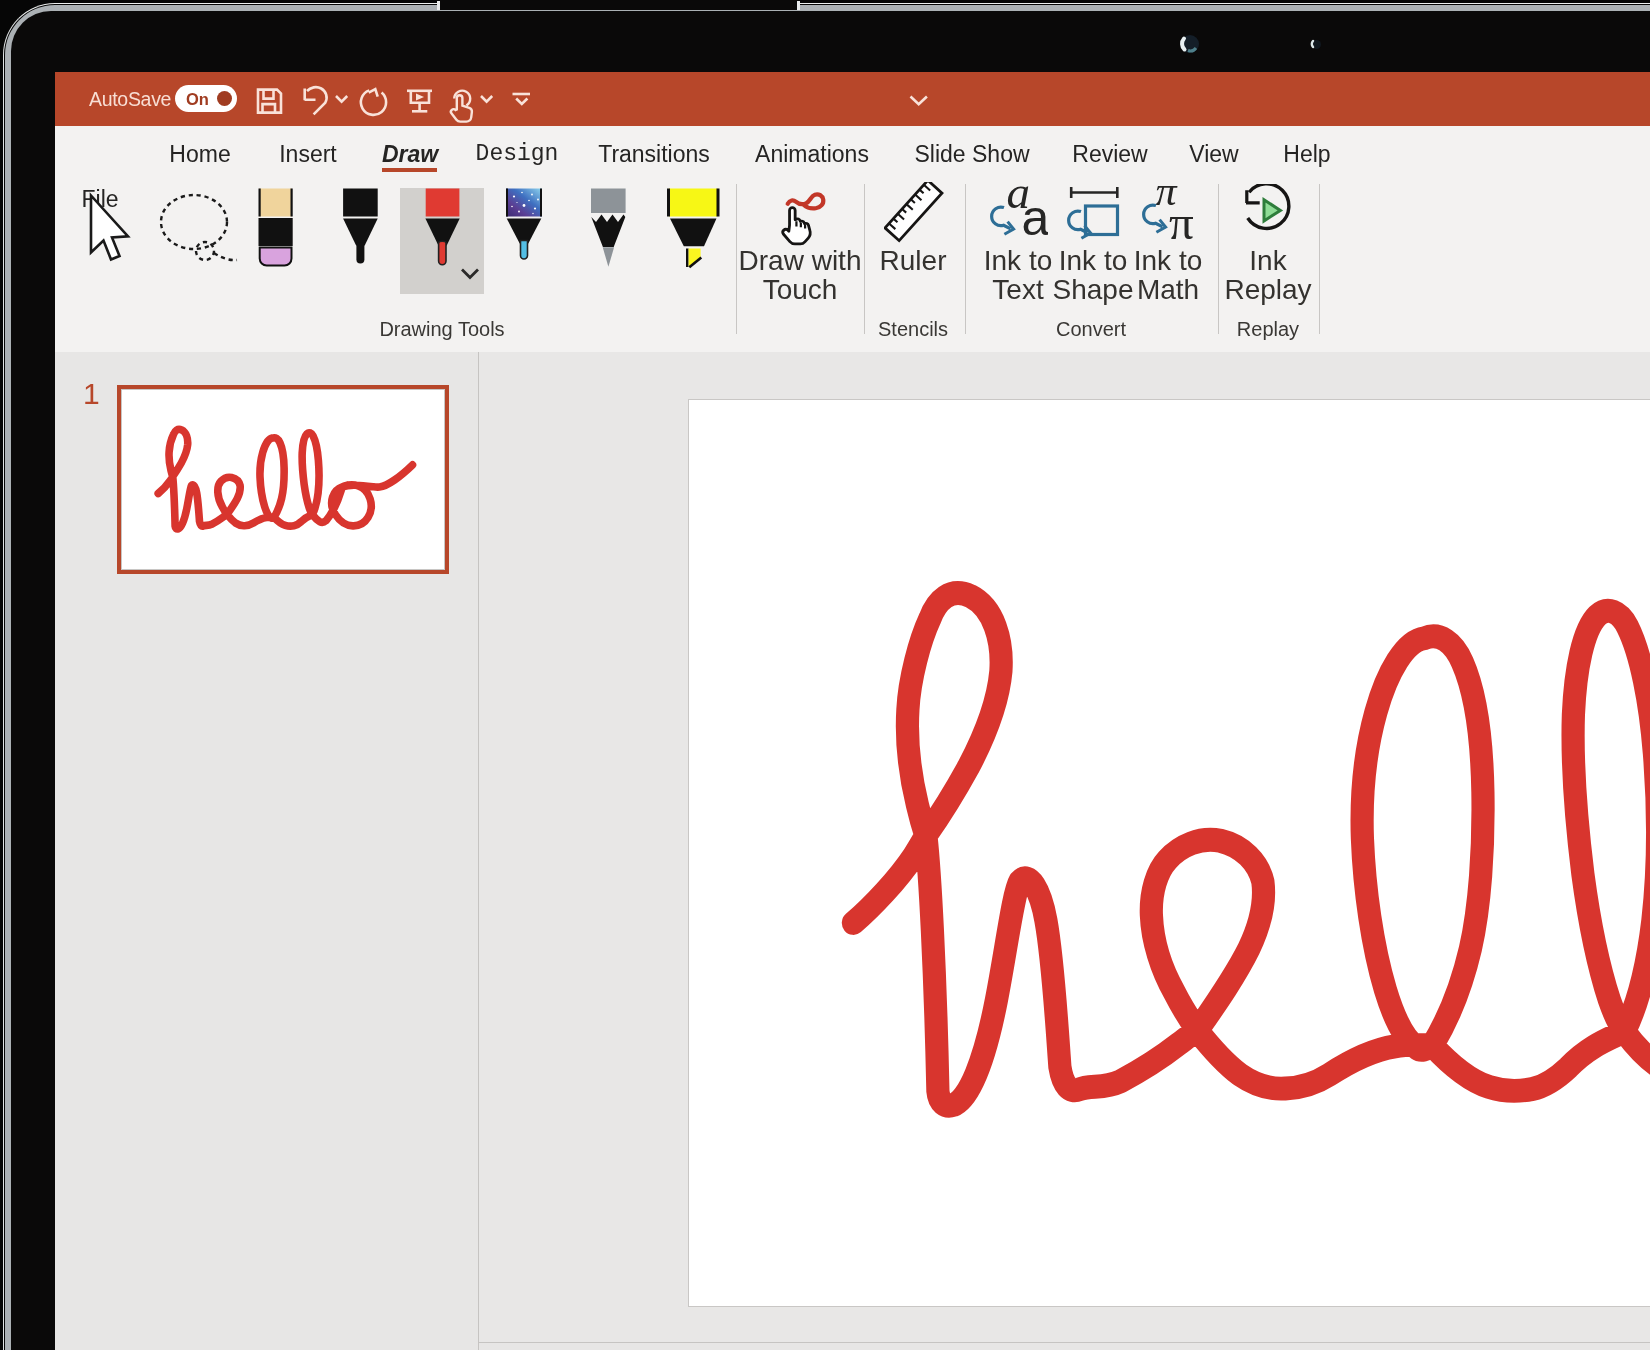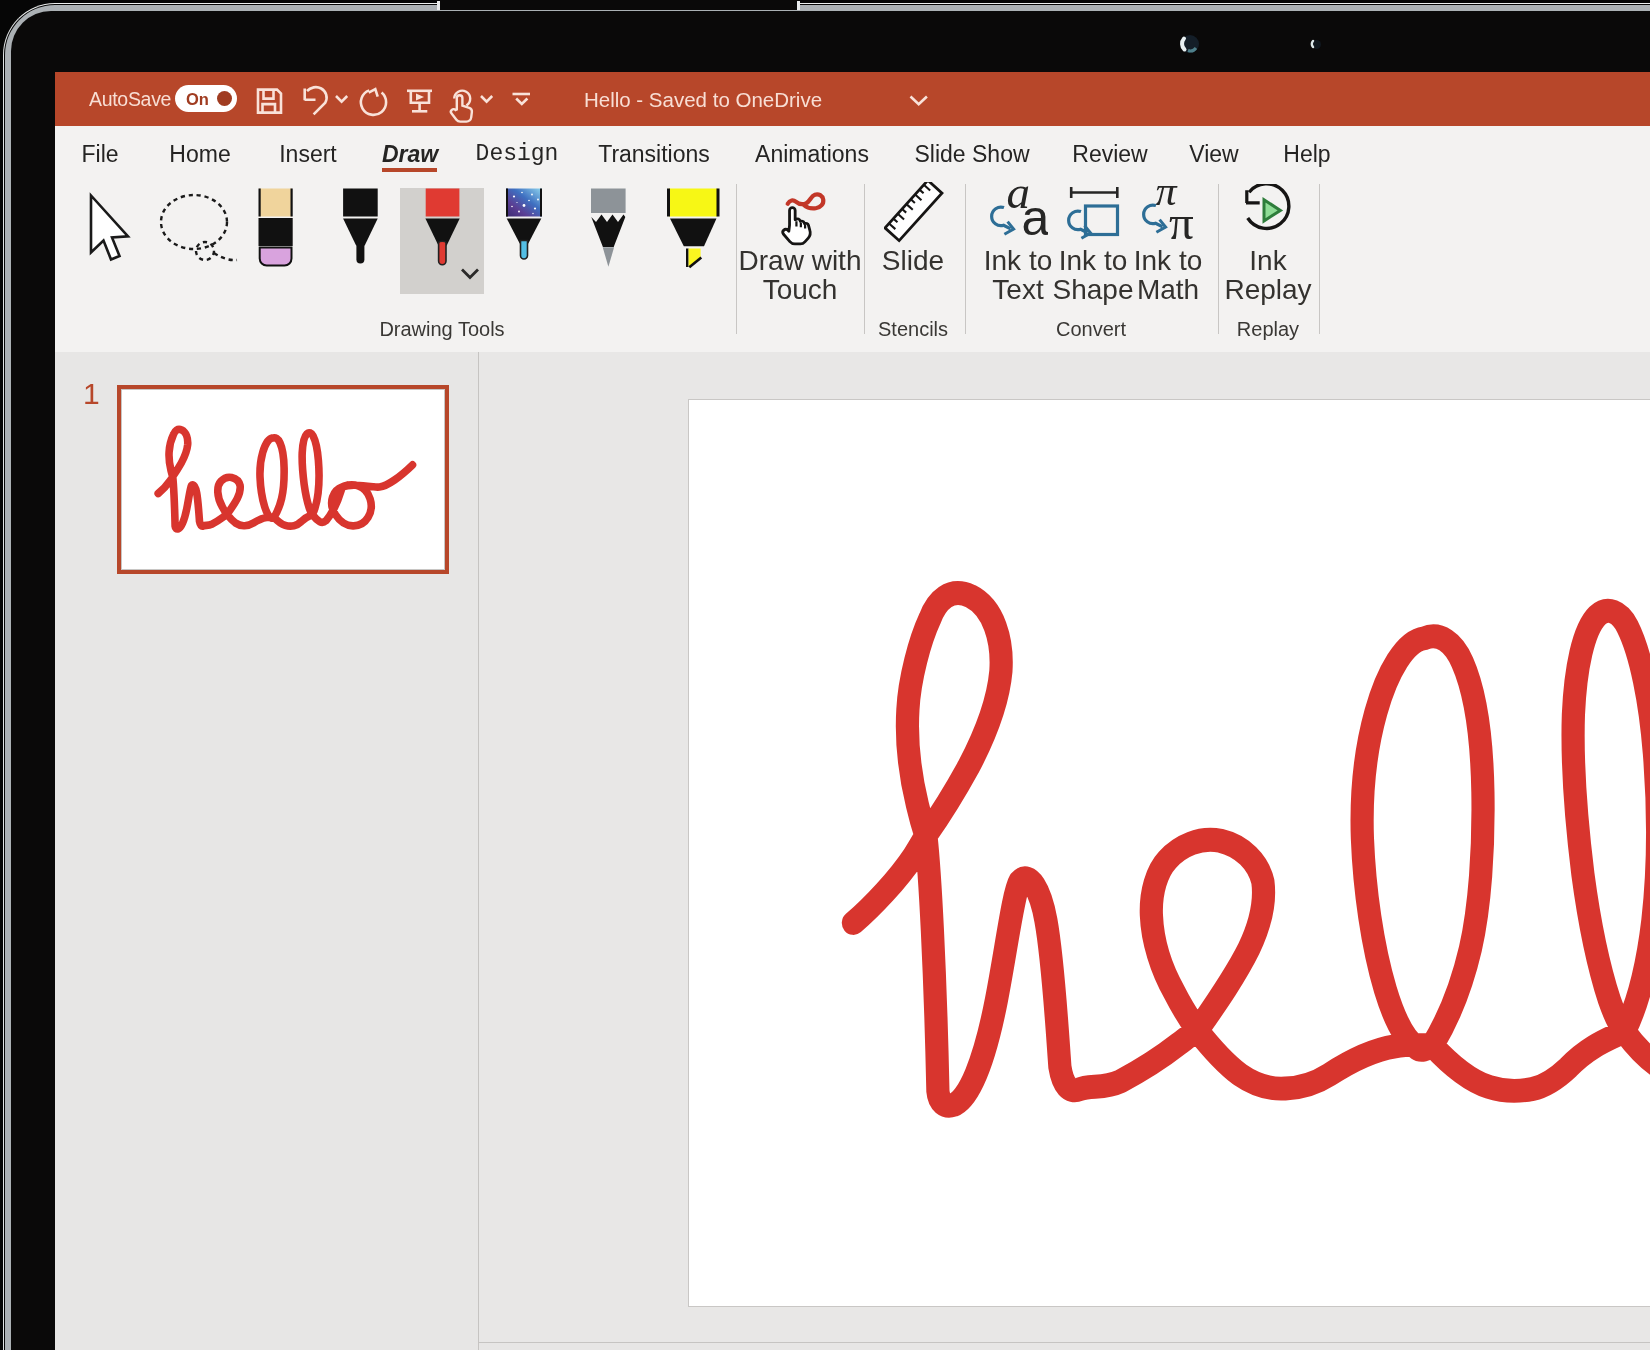--- a/index.html
+++ b/index.html
@@ -150,25 +150,24 @@
         <path d="M 9.8,23.5 v -11.5 a 2.8,2.8 0 0 1 5.6,0 v 7.7 l 6.8,2.1 a 3.8,3.8 0 0 1 2.7,4 l -0.7,5.6 a 4.8,4.8 0 0 1 -4.8,4.2 h -6.2 a 4.8,4.8 0 0 1 -3.8,-1.9 l -4.8,-6.2 a 2.6,2.6 0 0 1 3.9,-3.5 z"></path>
       </g>
 
       <path d="M 426,24 l 5.6,5.6 l 5.6,-5.6"></path>
 
       <path d="M 457.5,22 h 17.5"></path>
       <path d="M 461.2,26.5 l 5.6,5.5 l 5.6,-5.5"></path>
 
       <path d="M 855.5,24.5 l 8.2,7.8 l 8.2,-7.8"></path>
     </svg>
-    <div class="abs" style="top:0;height:54px;line-height:55px;font-size:20.5px;color:#F8DED4;transform:translateX(-50%);left:648px;">Hello - Saved to OneDrive</div>
   </div>
 
   <div id="tabs">
-    <div class="tab" style="left:45px;">File</div>
+    <div class="tab" style="left:45px;margin-top:45px;">File</div>
     <div class="tab" style="left:145px;">Home</div>
     <div class="tab" style="left:253px;">Insert</div>
     <div class="tab" style="left:355px;font-weight:bold;font-style:italic;">Draw</div>
     <div class="tab" style="left:462px;font-family:Liberation Mono, monospace;">Design</div>
     <div class="tab" style="left:599px;">Transitions</div>
     <div class="tab" style="left:757px;">Animations</div>
     <div class="tab" style="left:917px;">Slide Show</div>
     <div class="tab" style="left:1055px;">Review</div>
     <div class="tab" style="left:1159px;">View</div>
     <div class="tab" style="left:1252px;">Help</div>
@@ -279,21 +278,21 @@
           <line x1="-13" y1="-9.5" x2="-13" y2="-1"></line>
             <line x1="-6.5" y1="-9.5" x2="-6.5" y2="-4"></line>
           <line x1="0" y1="-9.5" x2="0" y2="-1"></line>
             <line x1="6.5" y1="-9.5" x2="6.5" y2="-4"></line>
           <line x1="13" y1="-9.5" x2="13" y2="-1"></line>
             <line x1="19.5" y1="-9.5" x2="19.5" y2="-4"></line>
           <line x1="26" y1="-9.5" x2="26" y2="-1"></line>
         </g>
       </g>
     </svg>
-    <div class="rlbl" style="left:858px;top:81px;">Slide</div>
+    <div class="rlbl" style="left:858px;top:81px;">Ruler</div>
     <div class="glbl" style="left:858px;top:149px;">Stencils</div>
     <div class="vsep" style="left:910px;"></div>
 
     <svg class="abs" style="left:935px;top:4px;" width="58" height="62" viewBox="0 0 58 62">
       <text x="16.5" y="23.5" font-size="47" font-style="italic" font-family="Liberation Serif" fill="#262625">a</text>
       <text x="31.5" y="51" font-size="50" font-family="Liberation Sans" fill="#262625">a</text>
       <g fill="none" stroke="#2D6E96" stroke-width="3.2">
         <path d="M 14,23.6 A 9.3,9.3 0 1 0 13.6,41.3 L 20.5,44.7"></path>
         <path d="M 17.6,37.6 L 23.6,45 L 14.4,50.2" stroke-width="3"></path>
       </g>

